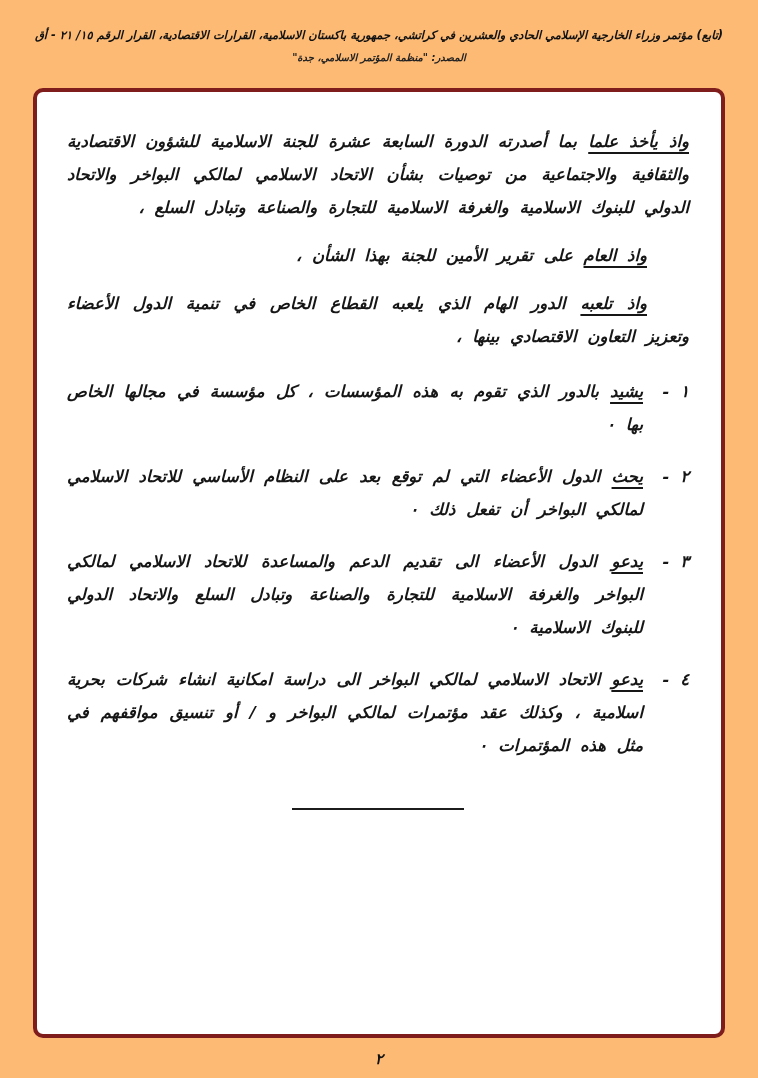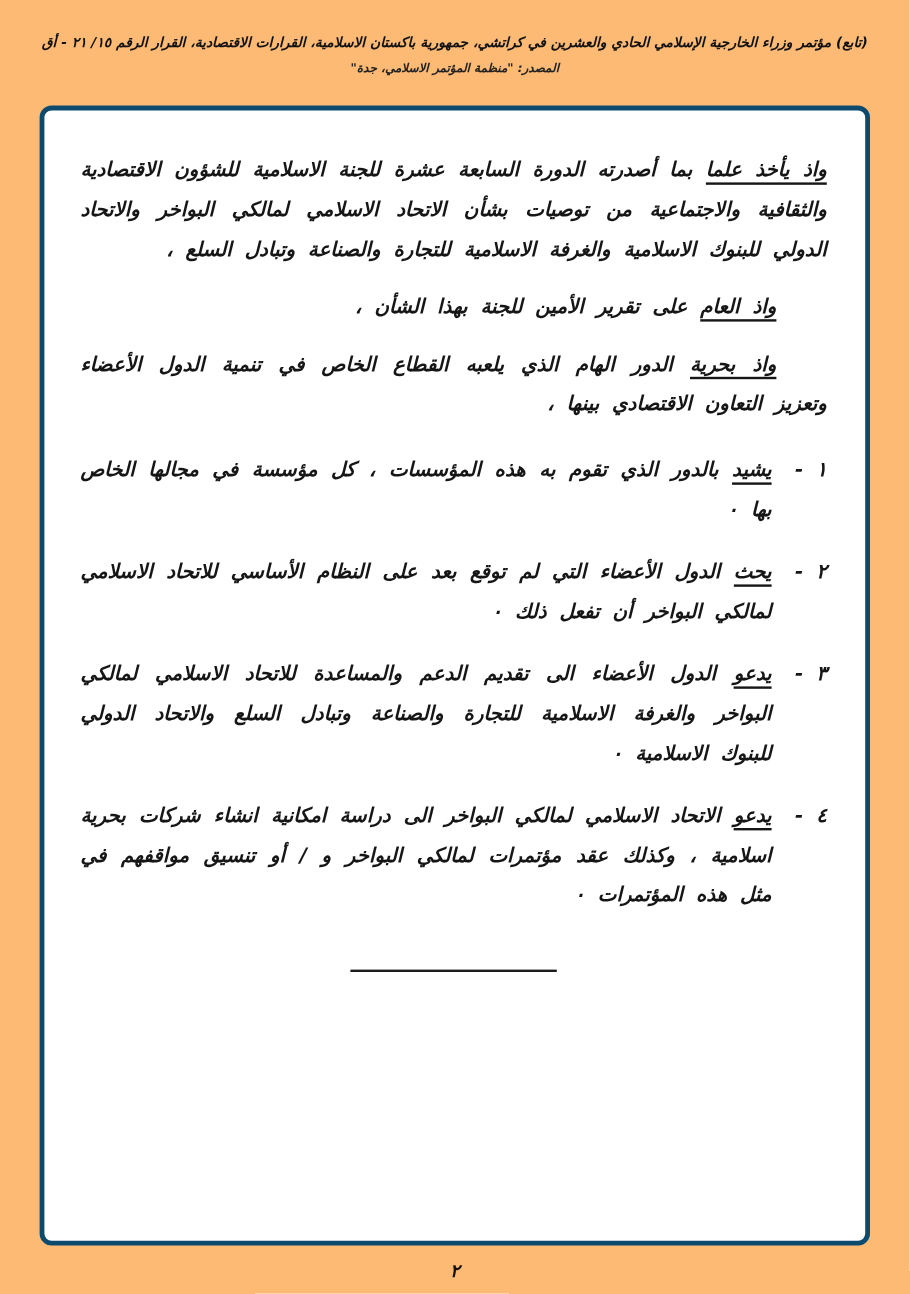--- a/index.html
+++ b/index.html
@@ -30,21 +30,21 @@
     position: absolute;
     top: 52px; right: 0; left: 0;
     font-size: 10px;
     font-weight: bold;
     text-align: center;
     color: #222;
   }
   .green-box {
     position: absolute;
     top: 88px; right: 33px; left: 33px; bottom: 40px;
-    border: 4px solid #0c4a6e;
+    border: 4px solid #7f1d1d;
     border-radius: 10px;
     background: #ffffff;
   }
   .content {
     padding: 33px 32px 0 30px;
     font-size: 16.5px;
     font-weight: bold;
     line-height: 33px;
     text-align: justify;
     word-spacing: 5px;
@@ -91,21 +91,21 @@
 
   <div class="doc-source">المصدر: "منظمة المؤتمر الاسلامي، جدة"</div>
 
   <div class="green-box">
     <div class="content">
 
       <p class="para"><span class="lead">واذ يأخذ علما</span> <span>بما أصدرته الدورة السابعة عشرة للجنة الاسلامية للشؤون الاقتصادية والثقافية والاجتماعية من توصيات بشأن الاتحاد الاسلامي لمالكي البواخر والاتحاد الدولي للبنوك الاسلامية والغرفة الاسلامية للتجارة والصناعة وتبادل السلع ،</span></p>
 
       <p class="para indent"><span class="lead">واذ العام</span> <span>على تقرير الأمين للجنة بهذا الشأن ،</span></p>
 
-      <p class="para indent"><span class="lead">واذ بحرية</span> <span>الدور الهام الذي يلعبه القطاع الخاص في تنمية الدول الأعضاء وتعزيز التعاون الاقتصادي بينها ،</span></p>
+      <p class="para indent"><span class="lead">واذ تلعبه</span> <span>الدور الهام الذي يلعبه القطاع الخاص في تنمية الدول الأعضاء وتعزيز التعاون الاقتصادي بينها ،</span></p>
 
 
       <div class="items">
 
         <div class="item">
           <span class="item-num">١ -</span>
           <p class="item-text"><span class="lead">يشيد</span> <span>بالدور الذي تقوم به هذه المؤسسات ، كل مؤسسة في مجالها الخاص بها ٠</span></p>
         </div>
 
         <div class="item">

